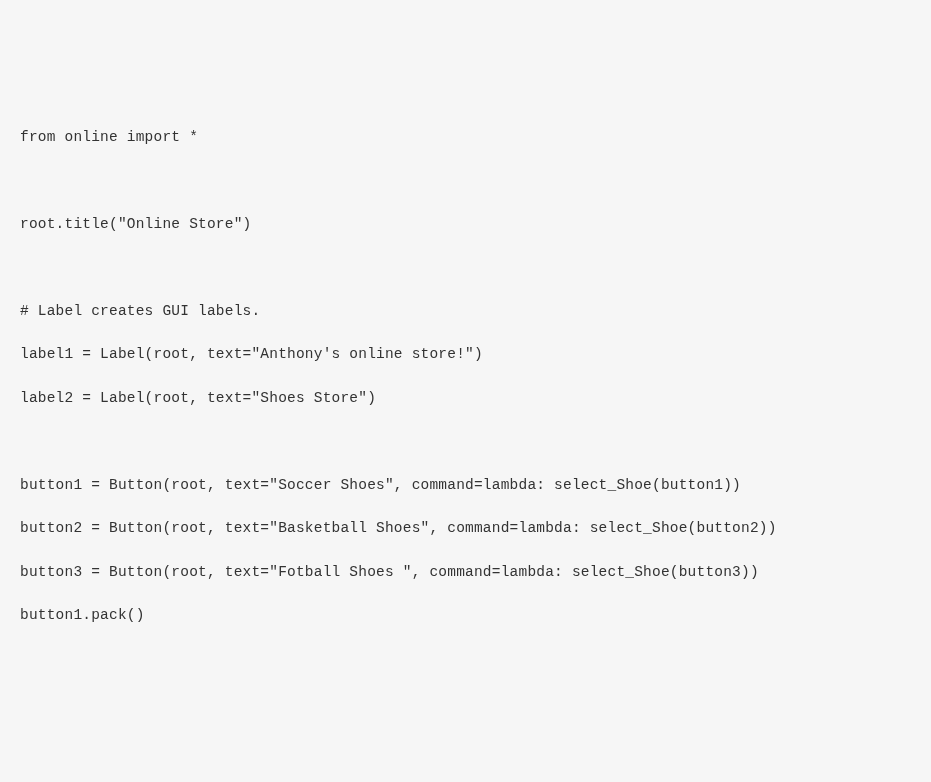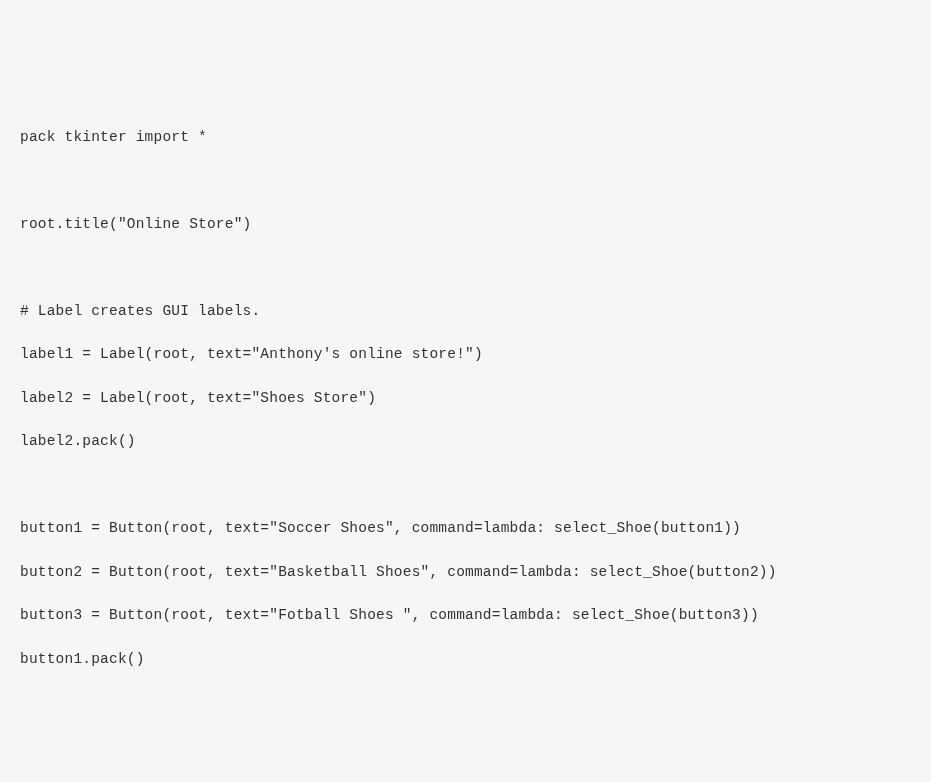--- a/index.html
+++ b/index.html
@@ -24,28 +24,27 @@
       display: block;
       min-height: 1.5em;
     }
   </style>
 </head>
 <body>
 
 
 
 <div class="code-block">
-<span class="line">pack tkinter import *</span>
+<span class="line">from online import *</span>
 <span class="line"></span>
 <span class="line">root.title("Online Store")</span>
 <span class="line"></span>
 <span class="line"># Label creates GUI labels.</span>
 <span class="line">label1 = Label(root, text="Anthony's online store!")</span>
 <span class="line">label2 = Label(root, text="Shoes Store")</span>
-<span class="line">label2.pack()</span>
 <span class="line"></span>
 <span class="line">button1 = Button(root, text="Soccer Shoes", command=lambda: select_Shoe(button1))</span>
 <span class="line">button2 = Button(root, text="Basketball Shoes", command=lambda: select_Shoe(button2))</span>
 <span class="line">button3 = Button(root, text="Fotball Shoes ", command=lambda: select_Shoe(button3))</span>
 <span class="line">button1.pack()</span>
 
 
 
 
 

